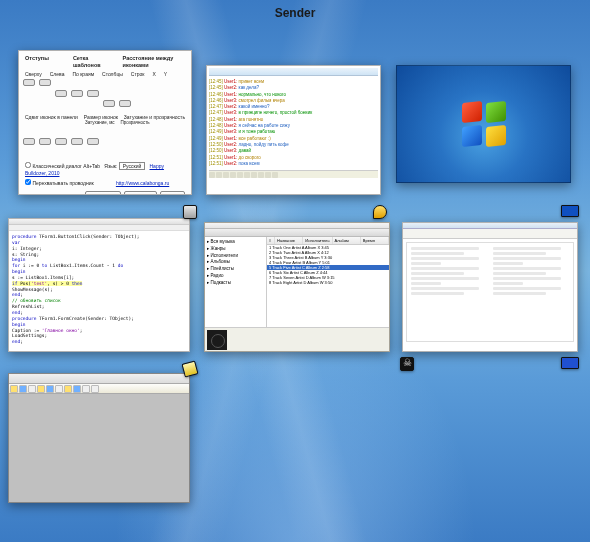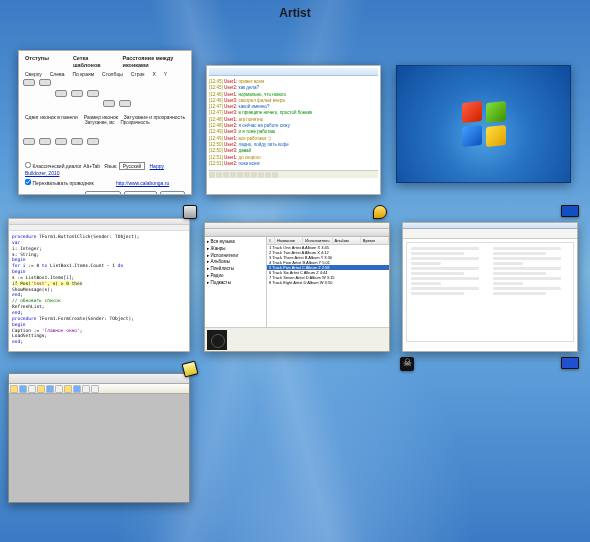--- a/index.html
+++ b/index.html
@@ -152,21 +152,21 @@
     .w7 .tools{height:10px;background:linear-gradient(#fdfdfb,#ece9d8);border-bottom:1px solid #aaa;display:flex;gap:1px;padding:1px;}
     .w7 .tools span{width:8px;height:8px;border:1px solid #bbb;border-radius:1px;}
     .w7 .tools .c1{background:#ffe070;}
     .w7 .tools .c2{background:#70b0ff;}
     .w7 .tools .c3{background:#f0f0f0;}
     .w7 .canvas{background:#c0c0c0;height:100px;}
   </style>
 </head>
 <body>
 
-<div class="title">Artist</div>
+<div class="title">Sender</div>
 
 <div class="thumb t1">
   <div class="w1">
     <div class="row hdr">
       <span>Отступы</span>
       <span style="margin-left:18px">Сетка шаблонов</span>
       <span style="margin-left:8px">Расстояние между иконками</span>
     </div>
     <div class="row" style="font-size:5px;gap:8px;">
       <span>Сверху</span>

